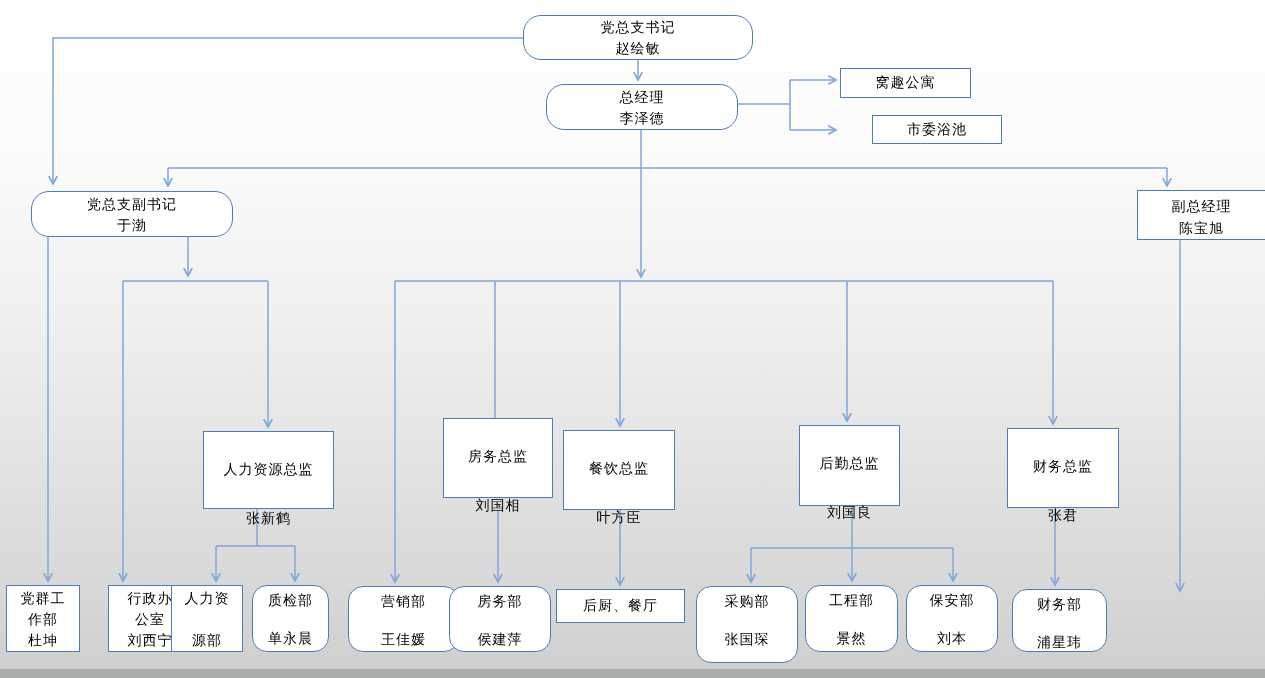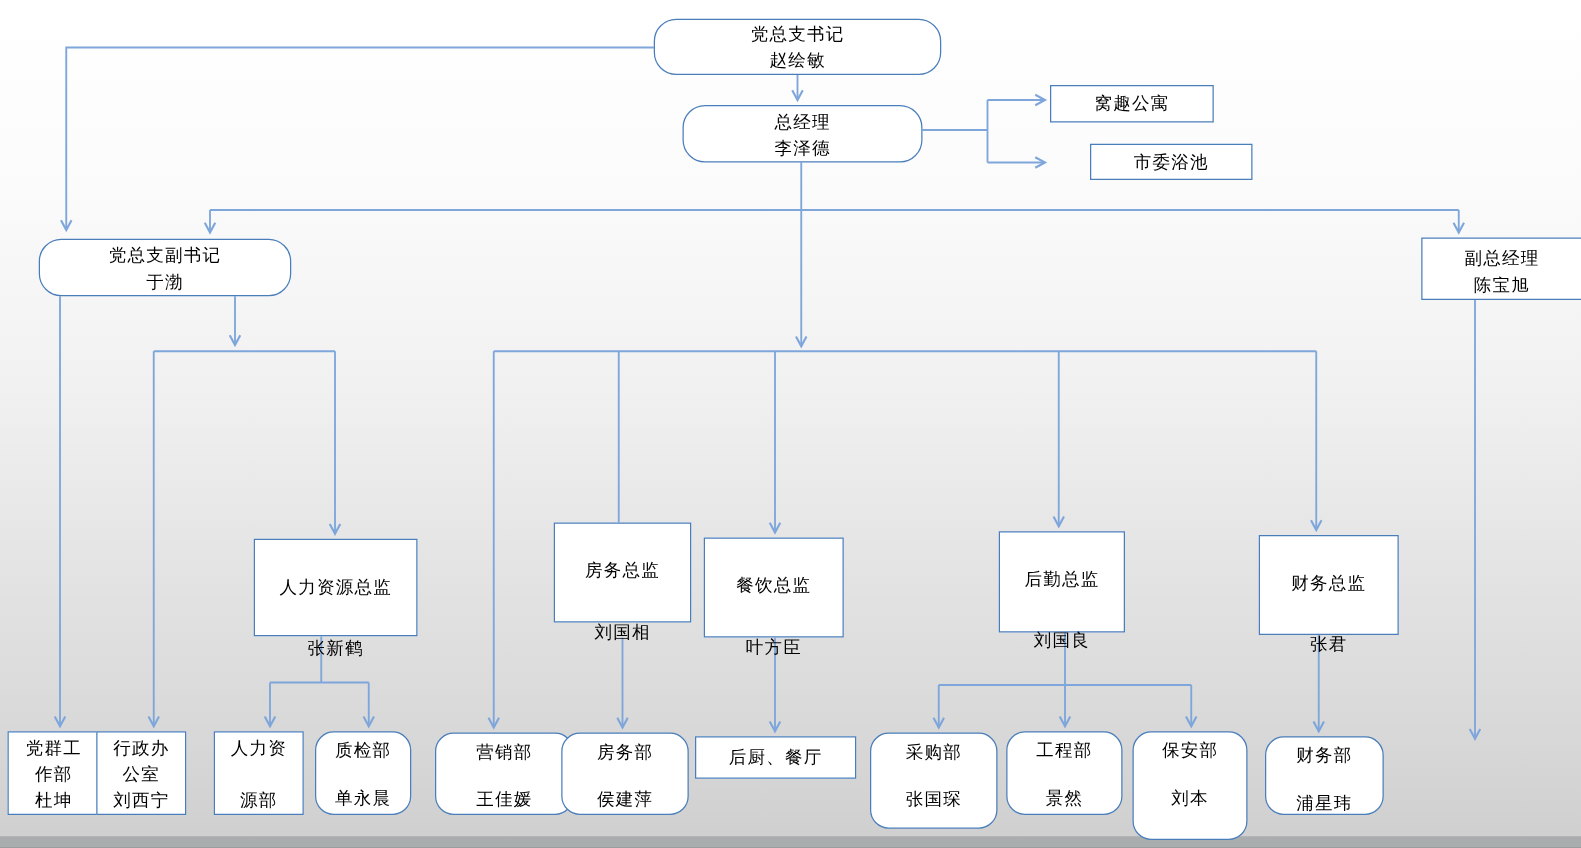--- a/index.html
+++ b/index.html
@@ -137,21 +137,21 @@
     <span class="t">财务总监</span>
     <span class="n">张君</span>
   </div>
 
   <div class="node packed" style="left:6px;top:585px;width:74px;height:67px">
     <span>党群工</span>
     <span>作部</span>
     <span>杜坤</span>
   </div>
 
-  <div class="node packed" style="left:77px;top:585px;width:72px;height:67px">
+  <div class="node packed" style="left:108px;top:585px;width:84px;height:67px">
     <span>行政办</span>
     <span>公室</span>
     <span>刘西宁</span>
   </div>
 
   <div class="node packed" style="left:171px;top:585px;width:72px;height:67px">
     <span>人力资</span>
     <span>源部</span>
   </div>
 
@@ -177,21 +177,21 @@
   <div class="node gapn" style="left:696px;top:586px;width:102px;height:77px">
     <span class="t">采购部</span>
     <span class="n">张国琛</span>
   </div>
 
   <div class="node gapn" style="left:805px;top:585px;width:93px;height:67px">
     <span class="t">工程部</span>
     <span class="n">景然</span>
   </div>
 
-  <div class="node gapn" style="left:906px;top:585px;width:92px;height:87px">
+  <div class="node gapn" style="left:906px;top:585px;width:92px;height:67px">
     <span class="t">保安部</span>
     <span class="n">刘本</span>
   </div>
 
   <div class="node gapn" style="left:1012px;top:589px;width:95px;height:63px">
     <span class="t">财务部</span>
     <span class="n">浦星玮</span>
   </div>
 
 

